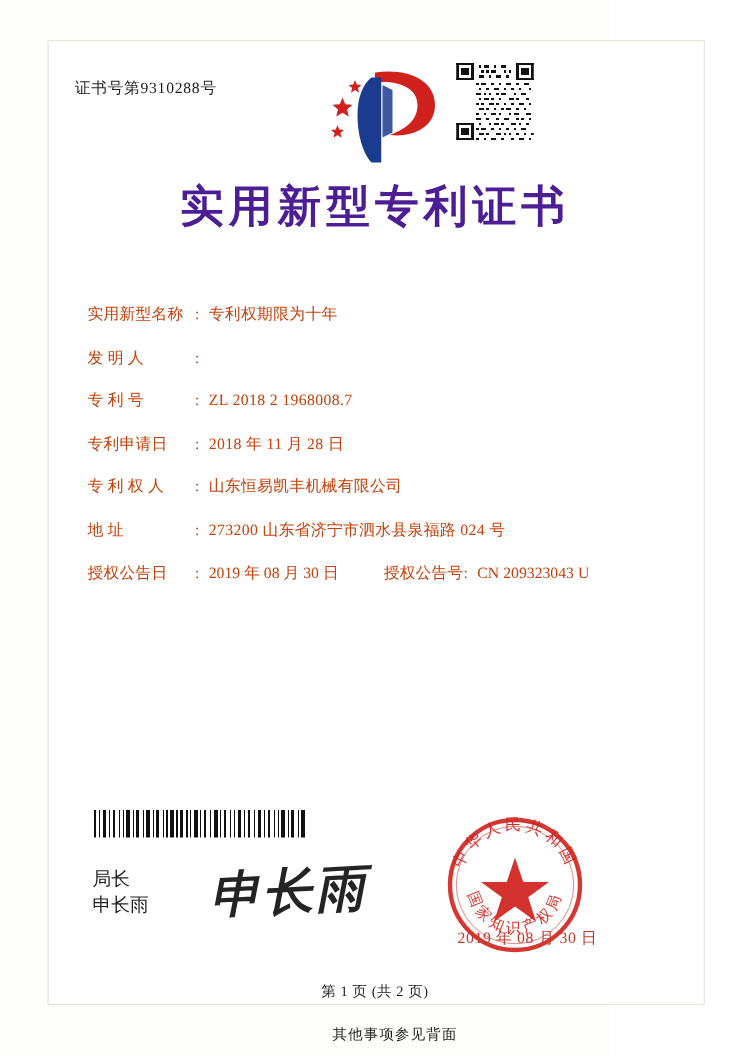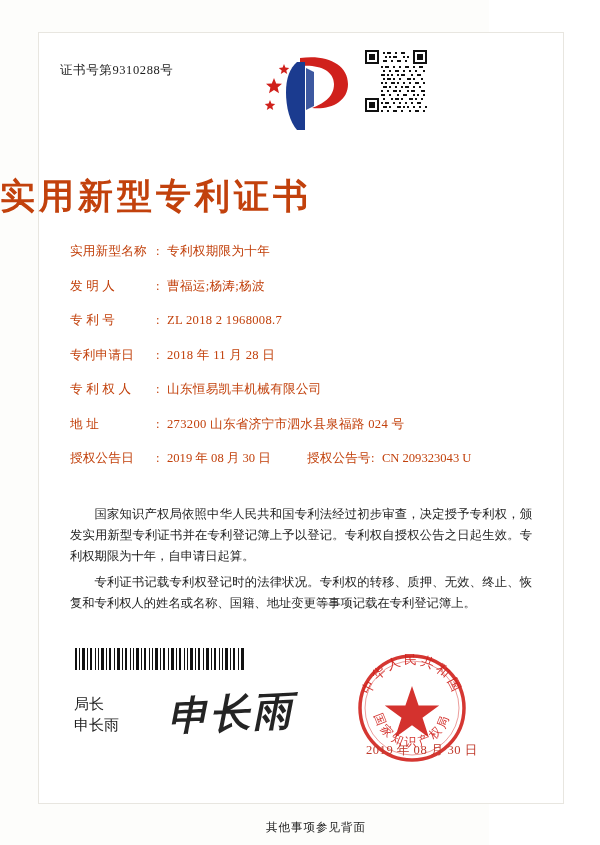--- a/index.html
+++ b/index.html
@@ -55,27 +55,27 @@
     right: 62px;
     top: 50px;
     width: 62px;
     height: 62px;
   }
 
   
   .title {
     position: absolute;
     left: 0;
-    top: 173px;
+    top: 142px;
     width: 600px;
-    text-align: left;
+    text-align: center;
     font-size: 35px;
     font-weight: bold;
     letter-spacing: 4px;
-    color: #c2410c;
+    color: #4c1d95;
     font-family: "DejaVu Serif", "Liberation Serif", serif;
   }
 
   
   .fields {
     position: absolute;
     left: 70px;
     top: 243px;
     width: 470px;
     font-size: 12.6px;
@@ -345,21 +345,20 @@
 
   <div class="fields">
     <div class="field-row">
       <span class="f-label">实用新型名称</span>
       <span class="f-colon">:</span>
       <span class="f-value">专利权期限为十年</span>
     </div>
     <div class="field-row">
       <span class="f-label">发 明 人</span>
       <span class="f-colon">:</span>
-      <span class="f-value">曹福运;杨涛;杨波</span>
     </div>
     <div class="field-row">
       <span class="f-label">专 利 号</span>
       <span class="f-colon">:</span>
       <span class="f-value">ZL 2018 2 1968008.7</span>
     </div>
     <div class="field-row">
       <span class="f-label">专利申请日</span>
       <span class="f-colon">:</span>
       <span class="f-value">2018 年 11 月 28 日</span>
@@ -377,24 +376,20 @@
     <div class="field-row">
       <span class="f-label">授权公告日</span>
       <span class="f-colon">:</span>
       <span>2019 年 08 月 30 日</span>
       <span class="f-sub f-inline-label">授权公告号</span>
       <span class="f-colon">:</span>
       <span>CN 209323043 U</span>
     </div>
   </div>
 
-  <div class="paragraphs">
-    <p>国家知识产权局依照中华人民共和国专利法经过初步审查，决定授予专利权，颁发实用新型专利证书并在专利登记簿上予以登记。专利权自授权公告之日起生效。专利权期限为十年，自申请日起算。</p>
-    <p>专利证书记载专利权登记时的法律状况。专利权的转移、质押、无效、终止、恢复和专利权人的姓名或名称、国籍、地址变更等事项记载在专利登记簿上。</p>
-  </div>
 
   <div class="barcode">
     <svg viewBox="0 0 172 22" width="172" height="22" shape-rendering="crispEdges" aria-hidden="true">
       <rect width="172" height="22" fill="#ffffff"></rect>
       <g fill="#111111">
         <rect x="1" y="0" width="2" height="22"></rect>
           <rect x="5" y="0" width="1" height="22"></rect>
         <rect x="8" y="0" width="3" height="22"></rect>
           <rect x="13" y="0" width="1" height="22"></rect>
         <rect x="16" y="0" width="2" height="22"></rect>
@@ -460,14 +455,15 @@
       <text font-family="'DejaVu Serif', serif" font-size="13" fill="#d0211c" opacity="0.92" letter-spacing="3">
         <textPath href="#sealArcTop" startOffset="50%" text-anchor="middle">中华人民共和国</textPath>
       </text>
       <text font-family="'DejaVu Serif', serif" font-size="12" fill="#d0211c" opacity="0.92" letter-spacing="3">
         <textPath href="#sealArcBottom" startOffset="50%" text-anchor="middle">国家知识产权局</textPath>
       </text>
     </svg>
   </div>
   <div class="seal-date">2019 年 08 月 30 日</div>
 
+  <div class="page-num">第 1 页 (共 2 页)</div>
   <div class="back-note">其他事项参见背面</div>
 </div>
 
 </body></html>

